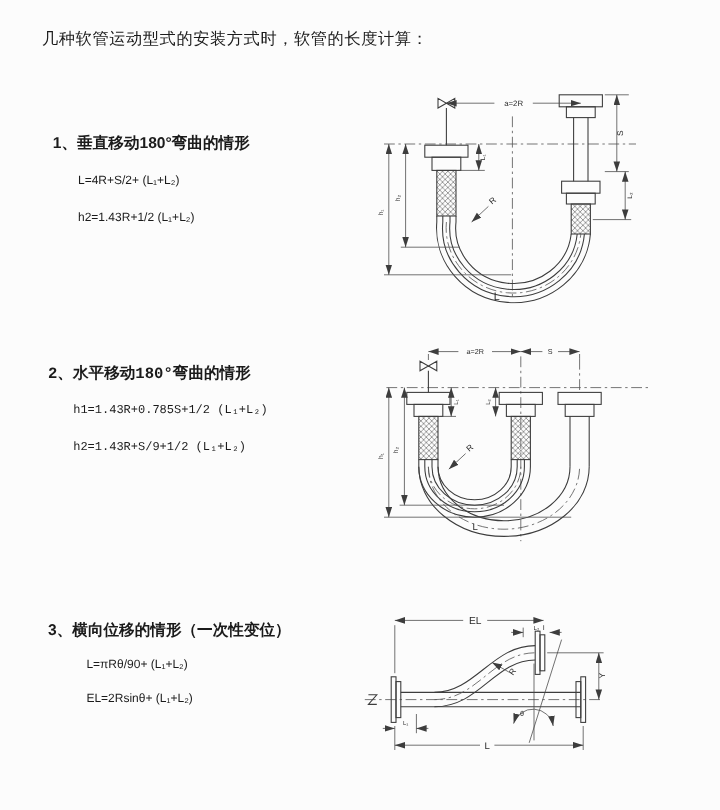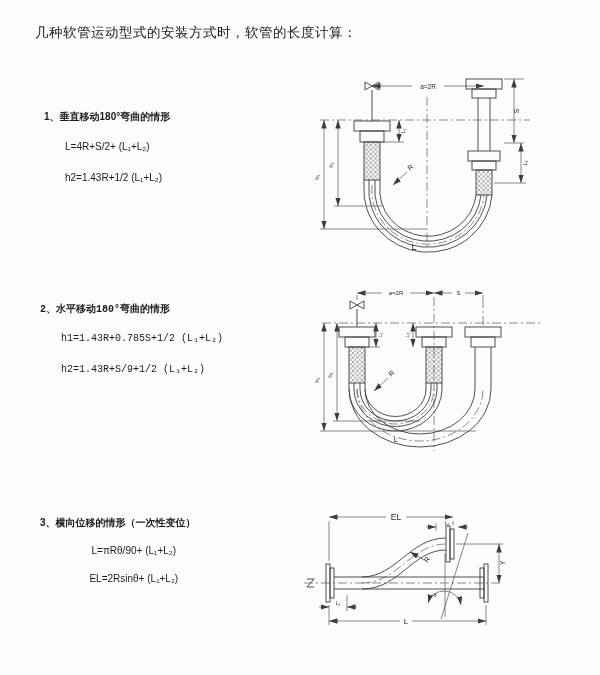--- a/index.html
+++ b/index.html
@@ -3,25 +3,25 @@
 <meta charset="utf-8">
 <style>
   html,body{margin:0;padding:0;}
   body{
     width:600px;height:675px;position:relative;overflow:hidden;
     background:#fcfcfc;color:#1b1b1b;
     font-family:"Liberation Sans","DejaVu Sans",sans-serif;
   }
   .title{position:absolute;left:35px;top:24px;font-size:13.5px;font-weight:normal;letter-spacing:.5px;}
   .sec{position:absolute;}
-  .heading{font-size:10px;font-weight:bold;margin-bottom:7px;white-space:nowrap;}
+  .heading{font-size:13px;font-weight:bold;margin-bottom:7px;white-space:nowrap;}
   .formula{font-size:10px;margin-left:21px;line-height:31px;white-space:nowrap;}
   #sec1{left:44px;top:110px;}
   #sec2{left:40px;top:302px;font-family:Liberation Mono, monospace;}
-  #sec3{left:40px;top:516px;text-align:center;}
+  #sec3{left:40px;top:516px;}
   #sec3 .formula{line-height:27.5px;margin-left:32px;}
   .diag{position:absolute;}
   
   .ln{stroke:#3d3d3d;stroke-width:.9;fill:none;}
   .dim{stroke:#4a4a4a;stroke-width:.65;fill:none;}
   .cl{stroke:#5a5a5a;stroke-width:.7;fill:none;stroke-dasharray:9 3 2 3;}
   svg text{fill:#2a2a2a;font-family:"Liberation Sans","DejaVu Sans",sans-serif;}
 </style>
 </head>
 <body>

